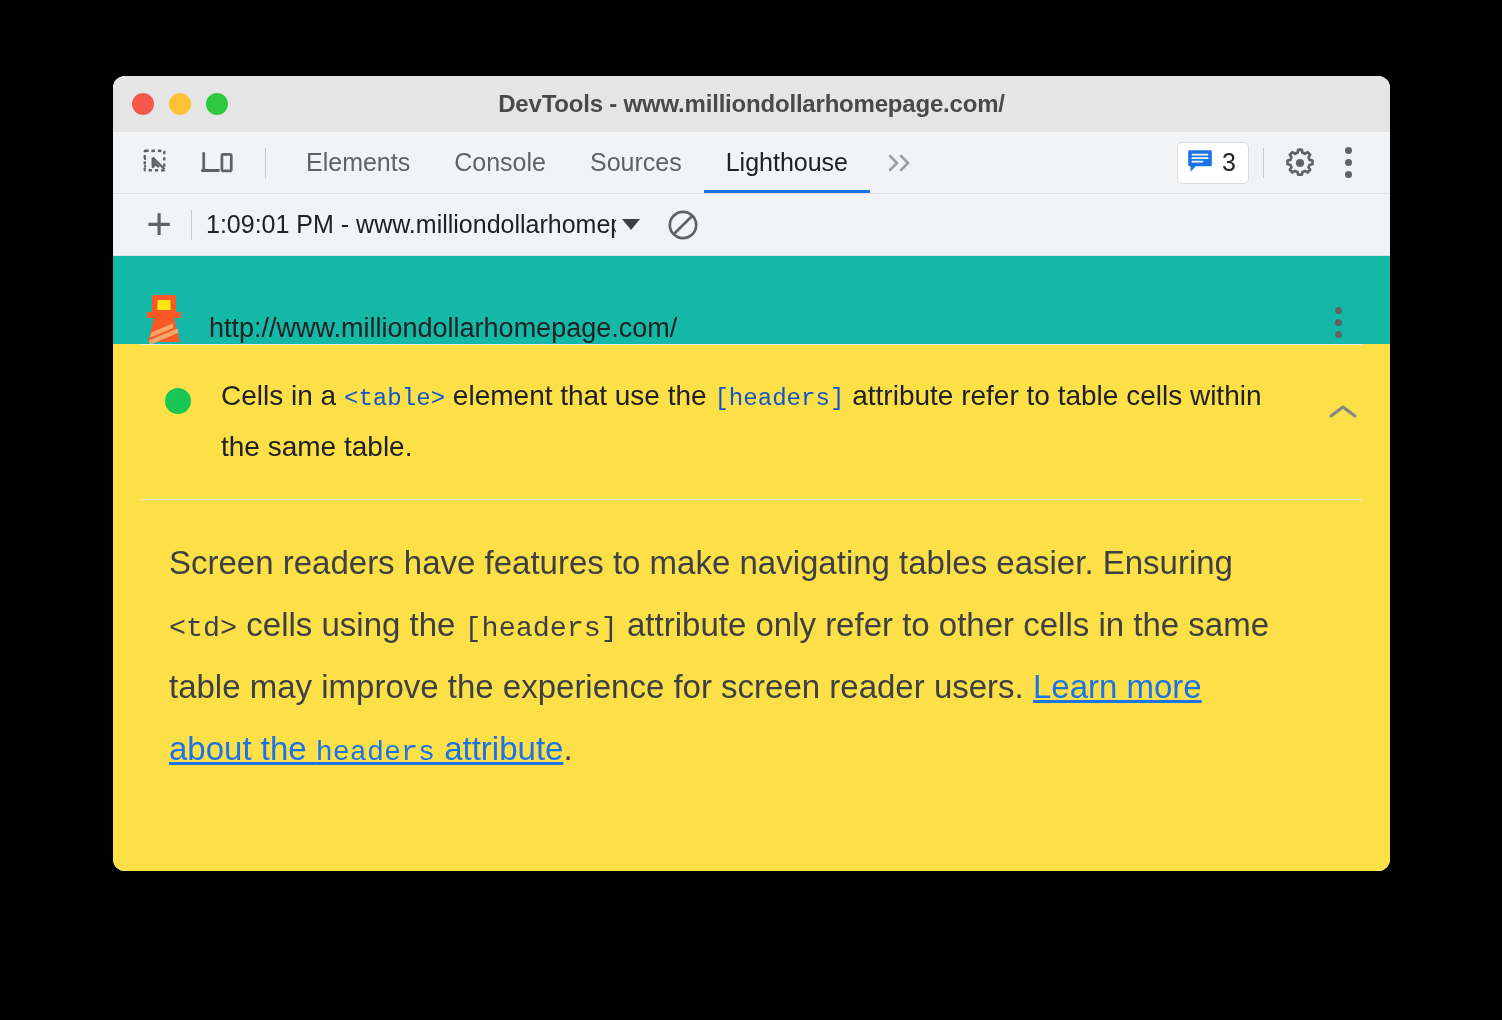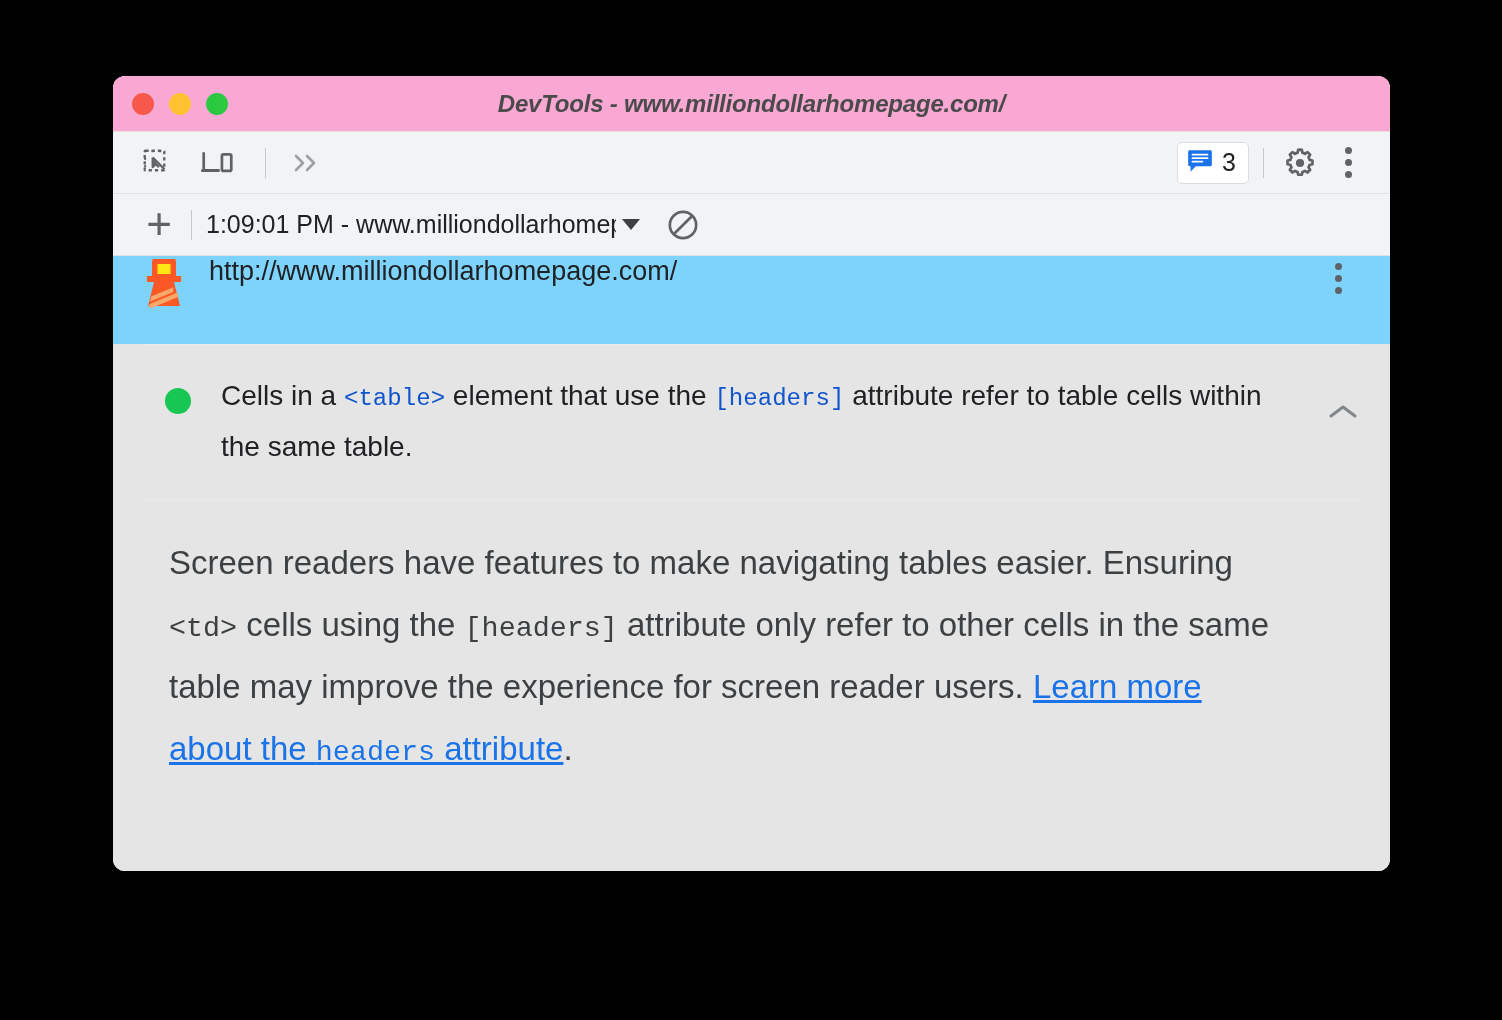--- a/index.html
+++ b/index.html
@@ -19,25 +19,24 @@
     background: #ffffff;
     border-radius: 12px;
     overflow: hidden;
     box-shadow: 0 0 0 0 rgba(0,0,0,0);
   }
 
   
   .titlebar {
     position: relative;
     height: 56px;
-    background: #f9a8d4;
+    background: #e5e5e5;
     display: flex;
     align-items: center;
     border-bottom: 1px solid #eadfdb;
-    font-style: italic;
   }
   .traffic {
     display: flex;
     gap: 15px;
     padding-left: 19px;
   }
   .dot { width: 22px; height: 22px; border-radius: 50%; }
   .dot.red    { background: #f7584c; }
   .dot.yellow { background: #fdc132; }
   .dot.green  { background: #2bc940; }
@@ -144,36 +143,36 @@
     border-left: 9px solid transparent;
     border-right: 9px solid transparent;
     border-top: 11px solid #3c4043;
     margin-left: 6px;
   }
   .clear-btn { margin-left: 26px; display: flex; align-items: center; }
 
   
   .urlbar {
     height: 88px;
-    background: #7dd3fc;
-    display: flex;
-    align-items: flex-start;
+    background: #14b8a6;
+    display: flex;
+    align-items: flex-end;
     padding: 0 30px 0 28px;
   }
   .lh-icon { width: 46px; height: 52px; flex: 0 0 auto; }
   .url-text {
     font-size: 27px;
     color: #202124;
     margin-left: 22px;
     white-space: nowrap;
   }
   .url-menu { margin-left: auto; }
 
   
-  .report { background: #e5e5e5; }
+  .report { background: #fde047; }
   .hr {
     height: 1px;
     background: #e8eaed;
     margin: 0 28px;
   }
   .audit-head {
     display: flex;
     align-items: flex-start;
     padding: 26px 30px 26px 52px;
   }
@@ -248,20 +247,34 @@
       <span class="iconbtn">
         <svg width="32" height="30" viewBox="0 0 26 22" fill="none" stroke="#5f6368" stroke-width="2.2">
           <path d="M14 17H2.2V3.4" stroke-linecap="square"></path>
           <path d="M1 17.2h13" stroke-linecap="round"></path>
           <rect x="17" y="4" width="7.6" height="13.4" rx="1.2"></rect>
         </svg>
       </span>
       <span class="vdivider"></span>
     </div>
 
+    <div class="tabs">
+      <div class="tab">
+          <span>Elements</span>
+        </div>
+      <div class="tab">
+          <span>Console</span>
+        </div>
+      <div class="tab">
+          <span>Sources</span>
+        </div>
+      <div class="tab active">
+          <span>Lighthouse</span>
+        </div>
+    </div>
     <div class="chev-more">
       <svg width="34" height="24" viewBox="0 0 34 24" fill="none" stroke="#9aa0a6" stroke-width="2.6" stroke-linecap="round" stroke-linejoin="round">
         <path d="M6 5l7 7-7 7M17 5l7 7-7 7"></path>
       </svg>
     </div>
 
     <div class="tb-right">
       <div class="issues-badge">
         <span>
           <svg width="26" height="24" viewBox="0 0 22 20">

